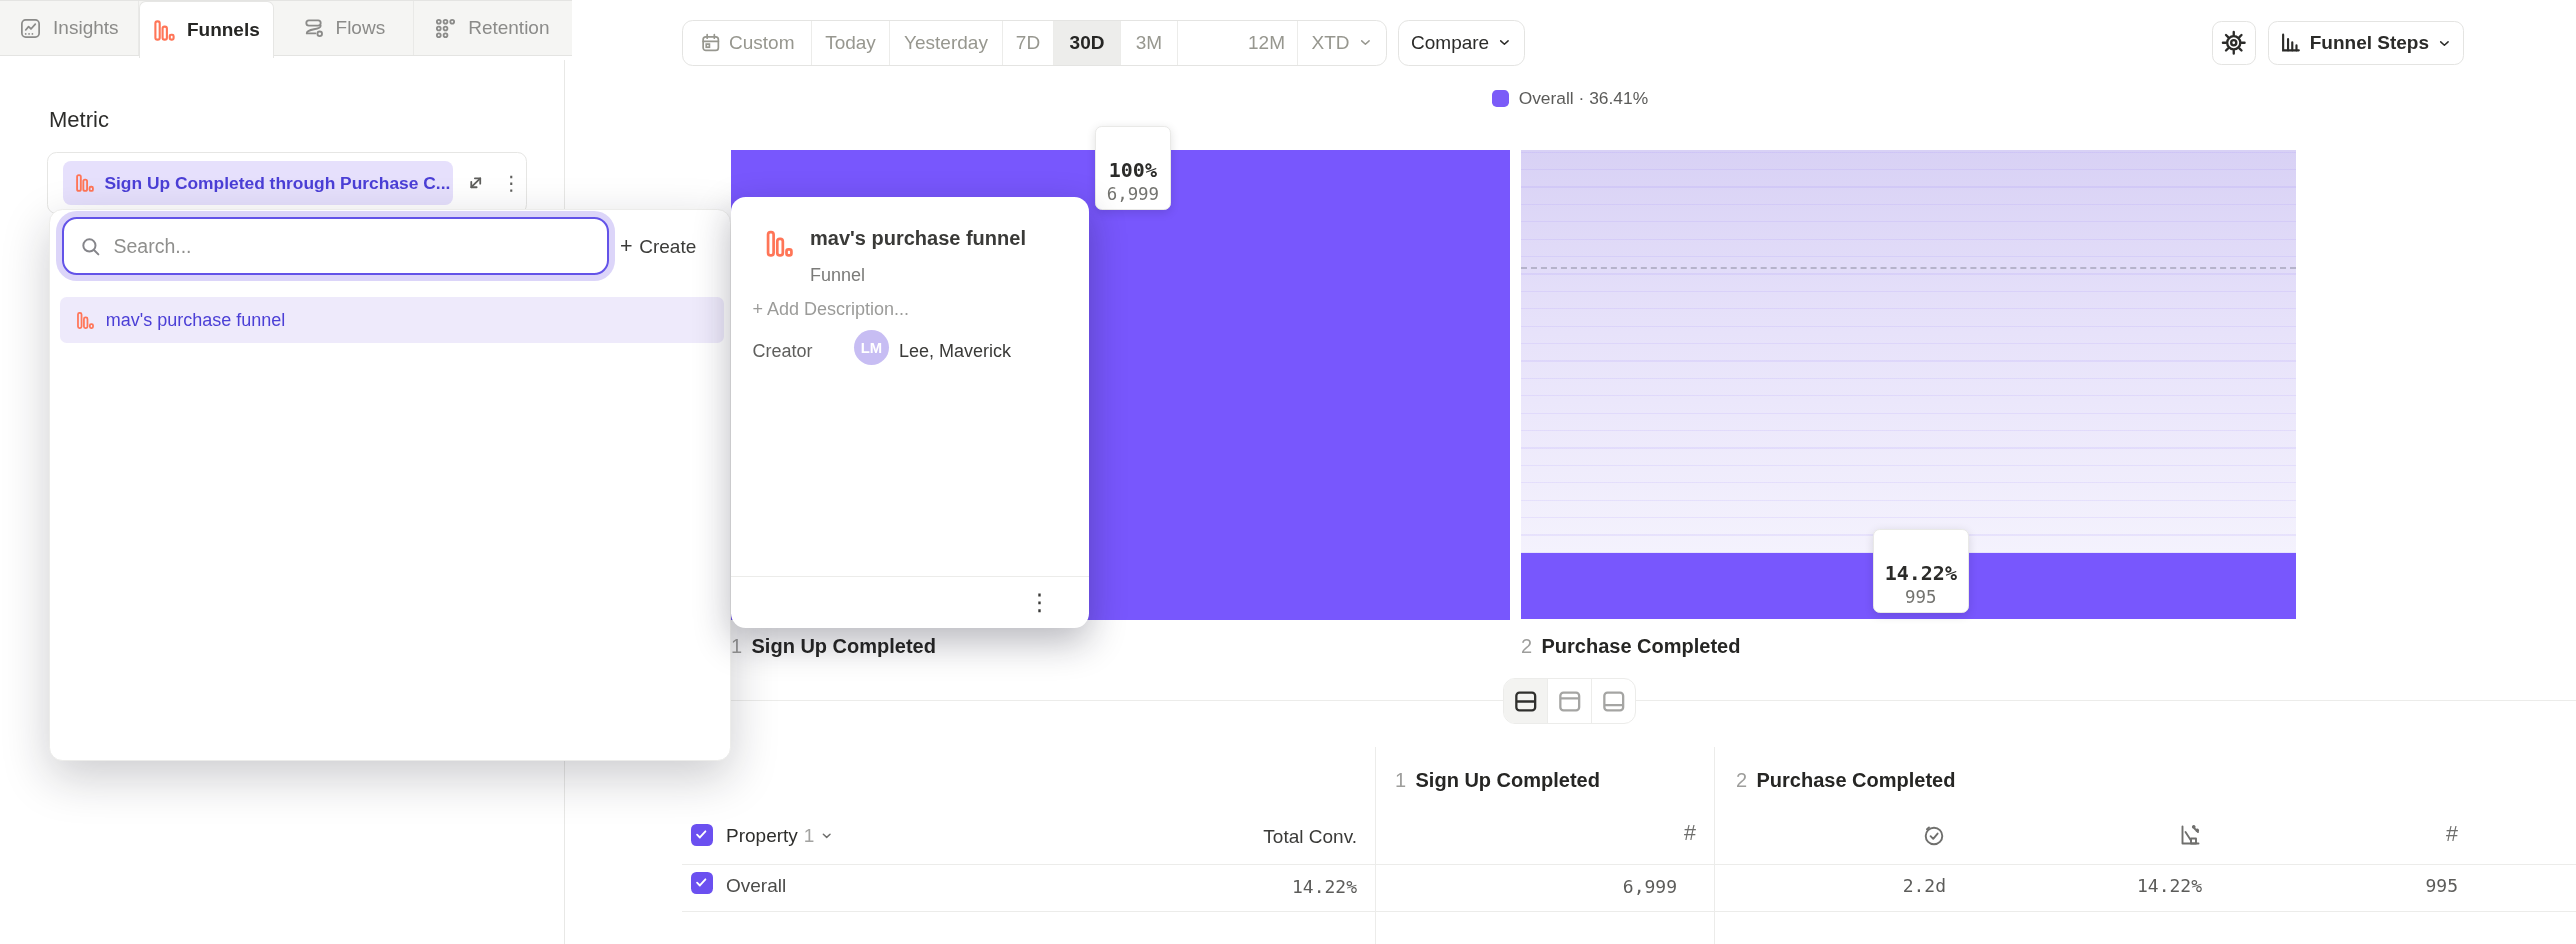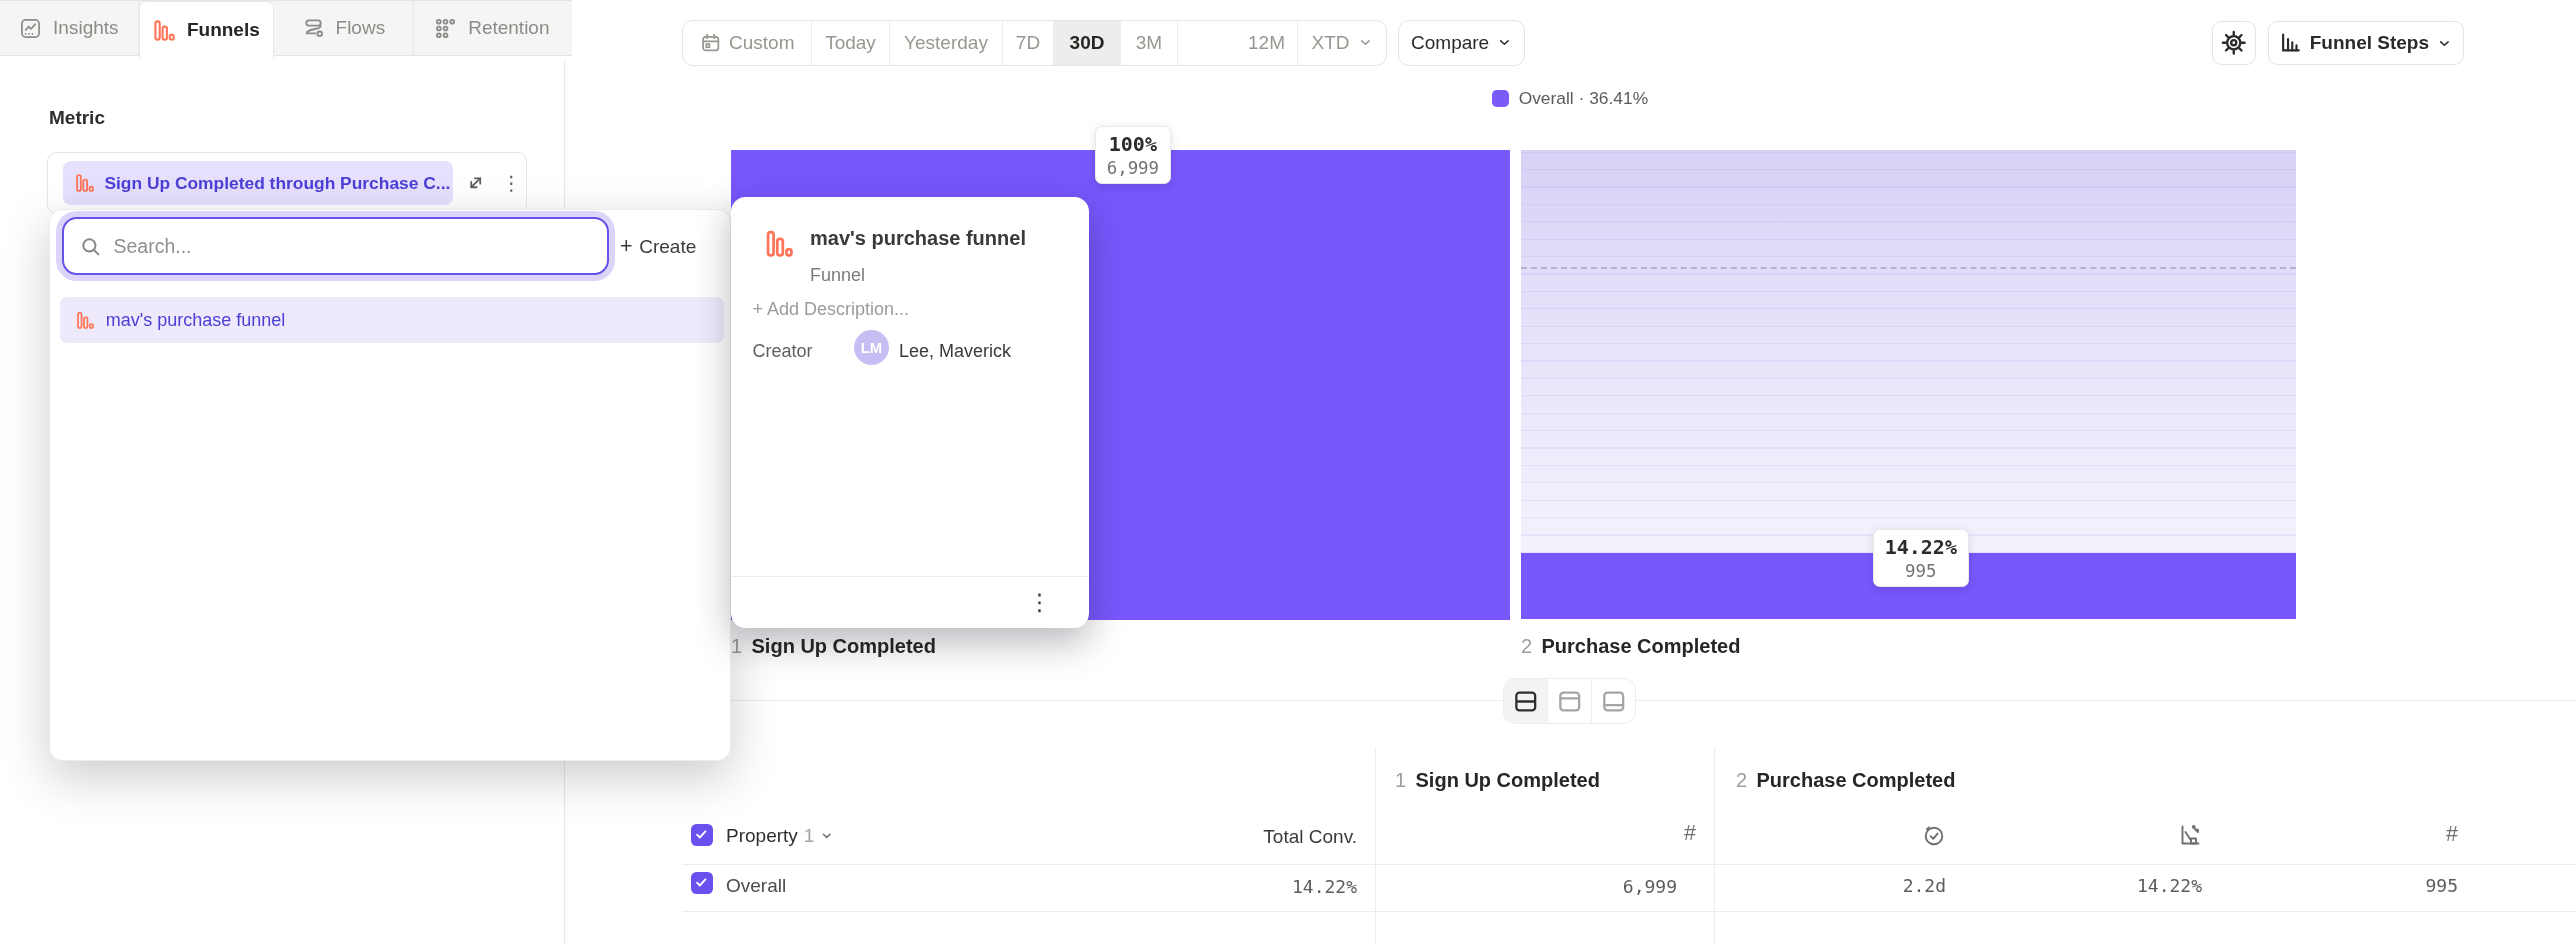--- a/index.html
+++ b/index.html
@@ -35,21 +35,21 @@
   .legend-label { font-size:17.4px; color:#5b5b59; }
 
   
   .bar-solid { background:#7857fd; }
   .dropoff { background:
       repeating-linear-gradient(0deg, rgba(123,95,248,0.10) 0 1.3px, rgba(0,0,0,0) 1.3px 17.4px),
       linear-gradient(180deg, #d8d1f5 0%, #e7e2fa 45%, #f4f2fd 100%); }
   .dash-line { border-top:2px dashed rgba(138,138,158,0.5); }
   .badge { background:#fff; border:0.7px solid #e9e9e7; border-radius:6.7px; padding:5.4px 10.7px;
            text-align:center; box-shadow:0 2.7px 9.4px rgba(0,0,0,0.12); z-index:3; }
-  .badge .pct { font-size:20px; font-weight:600; color:#2b2b29; }
+  .badge .pct { font-size:20px; font-weight:600; color:#2b2b29;margin-top:26px; }
   .badge .cnt { font-size:17.4px; color:#73736f; margin-top:1.3px; }
   .steplabel { display:flex; align-items:baseline; gap:9.4px; }
   .steplabel .num { font-size:20px; color:#9e9e9c; }
   .steplabel .txt { font-size:20px; font-weight:600; color:#262624; }
 
   
   .toggle { left:1503px; top:678px; width:133px; height:46px; background:#fff; border:0.7px solid #ececea;
             border-radius:12px; display:flex; overflow:hidden; z-index:2; }
   .toggle-cell { flex:1; display:flex; align-items:center; justify-content:center;
                  border-right:0.7px solid #ececea; cursor:pointer; }
@@ -324,21 +324,21 @@
     <div>
         <span class="cell-r mono">14.22%</span>
       </div>
     <div>
         <span class="cell-r mono">995</span>
       </div>
   </div>
 
   <div class="abs hline" style="left:682px; top:911px; width:1894px;"></div>
 
-  <div class="abs" style="left:49px; top:107px; font-size:19px; font-weight:700; color:#2d2d2b;">Metric</div>
+  <div class="abs" style="left:49px; top:107px; font-size:22px; font-weight:400; color:#2d2d2b;">Metric</div>
 
   <div class="abs metric-card">
     <div class="metric-pill">
       <svg width="20" height="20" viewBox="0 0 24 24" fill="none" stroke="#ff7557" stroke-width="2.2" stroke-linejoin="round" style="flex:none;">
         <rect x="2.5" y="2.5" width="4.5" height="19" rx="2"></rect>
           <rect x="10" y="8" width="4.5" height="13.5" rx="2"></rect>
           <rect x="17.5" y="16.5" width="4" height="5" rx="1.5"></rect>
       </svg>
       <span>Sign Up Completed through Purchase C...</span>
     </div>

